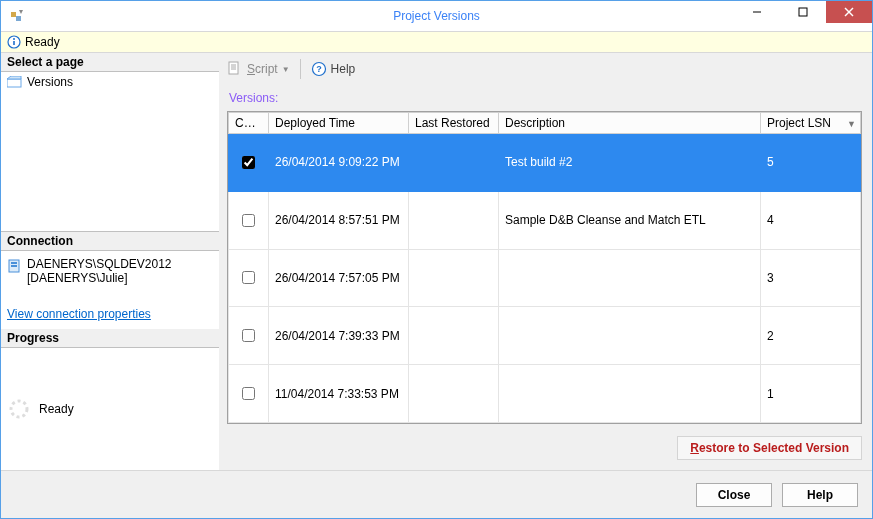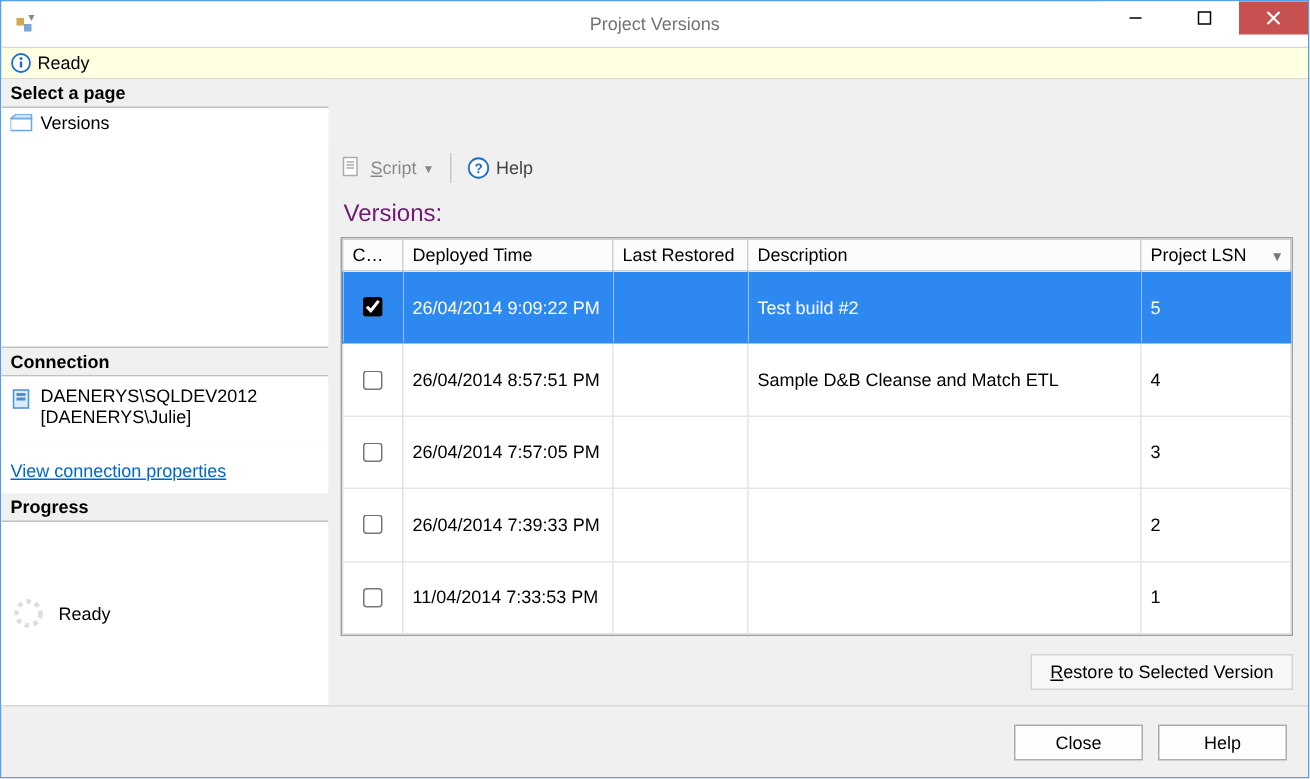--- a/index.html
+++ b/index.html
@@ -1,21 +1,21 @@
 <!DOCTYPE html>
 <html><head>
 <meta charset="utf-8">
 <style>
   * { box-sizing: border-box; margin: 0; padding: 0; }
   html, body { width: 873px; height: 519px; font-family: "Segoe UI", Tahoma, sans-serif; font-size: 12px; background: #fff; overflow: hidden; }
   .window { width: 873px; height: 519px; border: 1px solid #56a0e8; background: #fff; display: flex; flex-direction: column; }
   
   .titlebar { height: 30px; background: #fff; display: flex; align-items: center; position: relative; }
   .titlebar .app-icon { width: 16px; height: 16px; margin-left: 8px; display:flex; align-items:center; justify-content:center; color:#777; }
-  .titlebar .title { position: absolute; left: 0; right: 0; text-align: center; font-size: 12px; color: #737373; pointer-events:none; }
+  .titlebar .title { position: absolute; left: 0; right: 0; text-align: center; font-size: 12px; color: #3b82f6; pointer-events:none; }
   .titlebar .buttons { margin-left: auto; display: flex; height: 100%; }
   .titlebar .btn { width: 46px; height: 22px; display: flex; align-items: center; justify-content: center; }
   .titlebar .btn.min, .titlebar .btn.max { background:#fff; color:#000; }
   .titlebar .btn.close { background: #c75050; color: #fff; width:46px; }
   .titlebar .btn svg { pointer-events:none; }
   
   .statusbar { height: 22px; background: #ffffe1; border-top: 1px solid #d8d8d8; border-bottom: 1px solid #d8d8d8; display: flex; align-items: center; padding: 0 6px; gap:4px; }
   .statusbar .info-icon { width:14px; height:14px; color:#1e6fcc; }
   
   .body { flex: 1; display: flex; background: #f0f0f0; padding: 0; }
@@ -25,47 +25,47 @@
   .page-list { flex: 0 0 auto; background: #fff; height: 160px; padding:2px 6px; border-bottom:1px solid #c0c0c0;}
   .page-list .page-item { display:flex; align-items:center; gap:4px; padding:1px 0; }
   .page-list .page-item .pi-icon { width:16px; height:12px; color:#6aa8e8;}
   .conn-box { background:#fff; padding:4px 24px 10px 6px; }
   .conn-box .conn-item { display:flex; align-items:flex-start; gap:4px; padding:2px 0;}
   .conn-box .conn-icon { width:16px; height:16px; color:#4a90d9; margin-top:1px;}
   .view-props { color:#0066cc; text-decoration:underline; padding:10px 6px 8px 6px; cursor:pointer; background:#fff; display:block;}
   .progress-box { background:#fff; padding:6px; display:flex; align-items:center; gap:8px; flex:1;}
   .progress-box .spinner { width:24px; height:24px; color:#ccc; }
   
-  .rightpane { flex:1; background:#f0f0f0; display:flex; flex-direction:column; padding:4px 10px 10px 8px; gap:6px;margin-top:43px; }
+  .rightpane { flex:1; background:#f0f0f0; display:flex; flex-direction:column; padding:4px 10px 10px 8px; gap:6px; }
   .toolbar { display:flex; align-items:center; gap:10px; padding:2px 0 6px 0;}
   .tb-btn { display:flex; align-items:center; gap:4px; color:#444; }
   .tb-btn.disabled { color:#8a8a8a; }
   .tb-btn .tb-icon { width:16px; height:16px; color:#8a8a8a;}
   .tb-btn .tb-icon.help { color:#1e6fcc; }
   .tb-sep { width:1px; height:20px; background:#c8c8c8; }
-  .versions-label { font-size:16px; color:#701a75; padding-left:2px; }
+  .versions-label { font-size:12px; color:#8b5cf6; padding-left:2px; }
   .grid-wrap { flex:1; background:#fff; border:1px solid #a0a0a0; overflow:hidden; display:flex; flex-direction:row; }
   table.grid { width:100%; border-collapse:collapse; table-layout:fixed; }
   table.grid th { background:#fcfcfc; border:1px solid #d0d0d0; font-weight:normal; text-align:left; padding:3px 6px; font-size:12px; position:relative; overflow:hidden; white-space:nowrap; text-overflow:ellipsis;}
   table.grid th .sort { position:absolute; right:4px; top:6px; color:#777; font-size:9px;}
   table.grid td { border:1px solid #e4e4e4; padding:2px 6px; font-size:12px; height:22px; white-space:nowrap; overflow:hidden; text-overflow:ellipsis;}
   table.grid tr.selected td { background:#2d89ef; color:#fff; border-color:#2d89ef;}
   .chk { display:flex; align-items:center; justify-content:center; height:100%;}
   .chk input { width:13px; height:13px; accent-color:#000; }
   .col-curr { width:40px; }
   .col-dep { width:140px; }
   .col-rest { width:90px; }
   .col-desc { width:auto; }
   .col-lsn { width:100px; }
   .grid-empty { flex:1; }
   .restore-row { display:flex; justify-content:flex-end; padding:6px 0 0 0;}
-  .restore-btn { padding:4px 12px; color:#000000; background:#f7f7f7; border:1px solid #d4d4d4; font-size:12px;}
+  .restore-btn { padding:4px 12px; color:#b91c1c; background:#f7f7f7; border:1px solid #d4d4d4; font-size:12px;font-weight:bold;}
   
   .footer { height:48px; border-top:1px solid #d8d8d8; display:flex; align-items:center; justify-content:flex-end; padding:0 14px; gap:10px; background:#f0f0f0;}
-  .footer button { width:86px; height:24px; background:#fdfdfd; border:1px solid #acacac; font-size:12px;}
+  .footer button { width:76px; height:24px; background:#fdfdfd; border:1px solid #acacac; font-size:12px;font-weight:bold;}
   u.access { text-decoration:underline; }
 </style>
 </head>
 <body>
 
 <div class="window">
 
   <div class="titlebar">
     <span class="app-icon">
       <svg viewBox="0 0 16 16" width="16" height="16">

